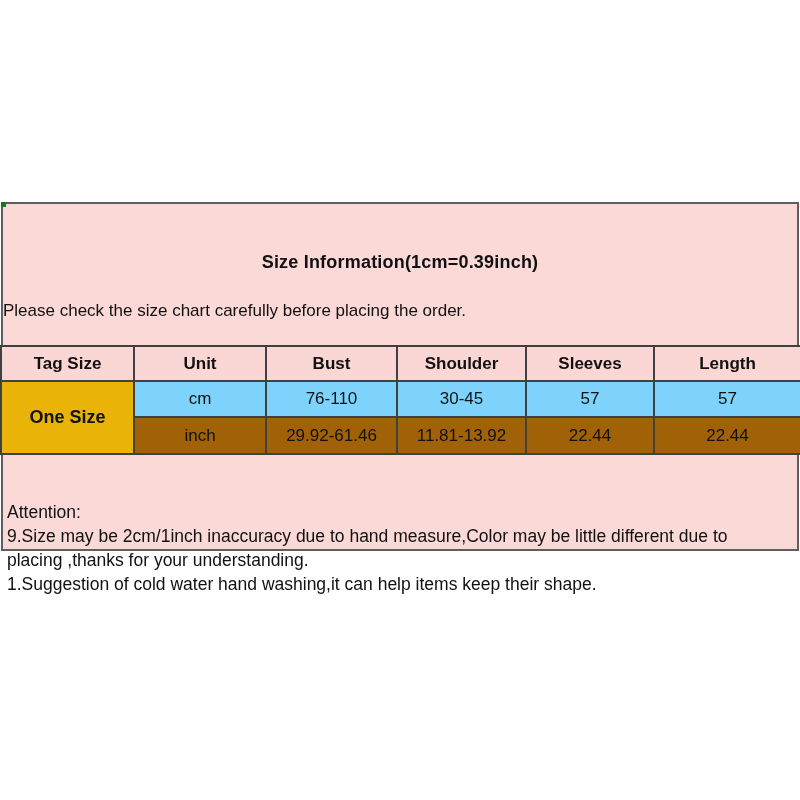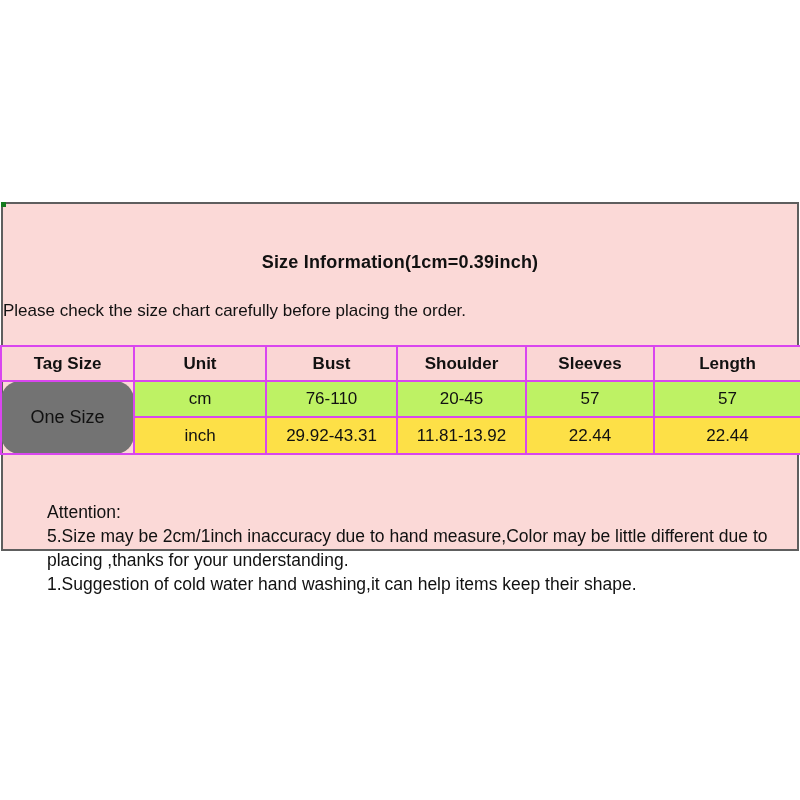--- a/index.html
+++ b/index.html
@@ -57,53 +57,51 @@
     left: 0;
     top: 345px;
     width: 800px;
     border-collapse: collapse;
     table-layout: fixed;
     font-size: 17px;
     text-align: center;
   }
   table.size-table th,
   table.size-table td {
-    border: 2px solid #d946ef;
+    border: 2px solid #404040;
     padding: 0;
     vertical-align: middle;
     overflow: hidden;
     white-space: nowrap;
   }
   table.size-table thead tr { height: 35px; }
   table.size-table tbody tr.row-cm { height: 36px; }
   table.size-table tbody tr.row-inch { height: 37px; }
   table.size-table th {
     background: #fad6d4;
     font-weight: bold;
   }
-  table.size-table td { background: #bef264; }
-  table.size-table tr.row-inch td { background: #fde047; }
+  table.size-table td { background: #7dd3fc; }
+  table.size-table tr.row-inch td { background: #a16207; }
   table.size-table td.tag-size-cell {
-    background: #737373;
-    font-weight: normal;
+    background: #eab308;
+    font-weight: bold;
     font-size: 18px;
-    border-radius: 19px;
   }
   .attention {
     position: absolute;
     left: 7px;
     top: 500px;
     width: 786px;
     font-size: 17.5px;
     line-height: 24px;
     text-align: left;
   }
   .attention .att-line {
     white-space: nowrap;
-    margin-left: 40px;
   }
 </style>
 </head>
 <body>
 
 <div id="screen">
 
   <div class="panel">
     <div class="green-corner"></div>
     <div class="info-title">Size Information(1cm=0.39inch)</div>
@@ -127,34 +125,34 @@
         <th>Shoulder</th>
         <th>Sleeves</th>
         <th>Length</th>
       </tr>
     </thead>
     <tbody>
       <tr class="row-cm">
         <td class="tag-size-cell" rowspan="2">One Size</td>
         <td>cm</td>
         <td>76-110</td>
-        <td>20-45</td>
+        <td>30-45</td>
         <td>57</td>
         <td>57</td>
       </tr>
       <tr class="row-inch">
         <td>inch</td>
-        <td>29.92-43.31</td>
+        <td>29.92-61.46</td>
         <td>11.81-13.92</td>
         <td>22.44</td>
         <td>22.44</td>
       </tr>
     </tbody>
   </table>
 
   <div class="attention">
     <div class="att-line">Attention:</div>
-    <div class="att-line">5.Size may be 2cm/1inch inaccuracy due to hand measure,Color may be little different due to</div>
+    <div class="att-line">9.Size may be 2cm/1inch inaccuracy due to hand measure,Color may be little different due to</div>
     <div class="att-line">placing ,thanks for your understanding.</div>
     <div class="att-line">1.Suggestion of cold water hand washing,it can help items keep their shape.</div>
   </div>
 
 </div>
 
 </body></html>

